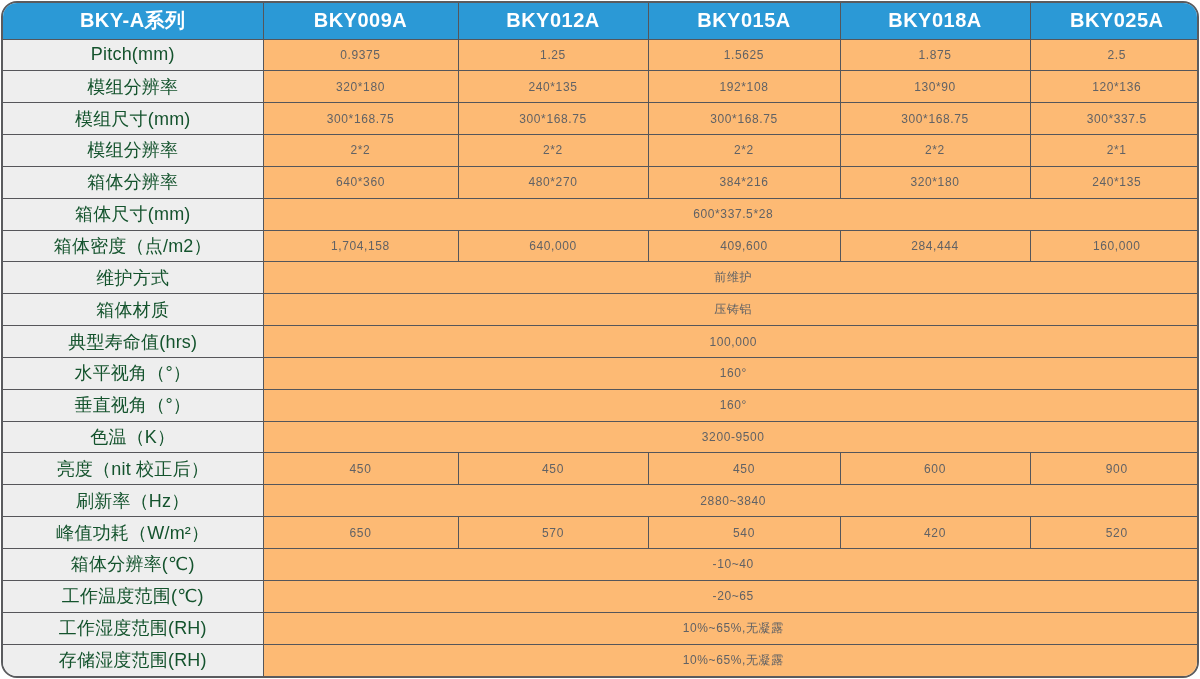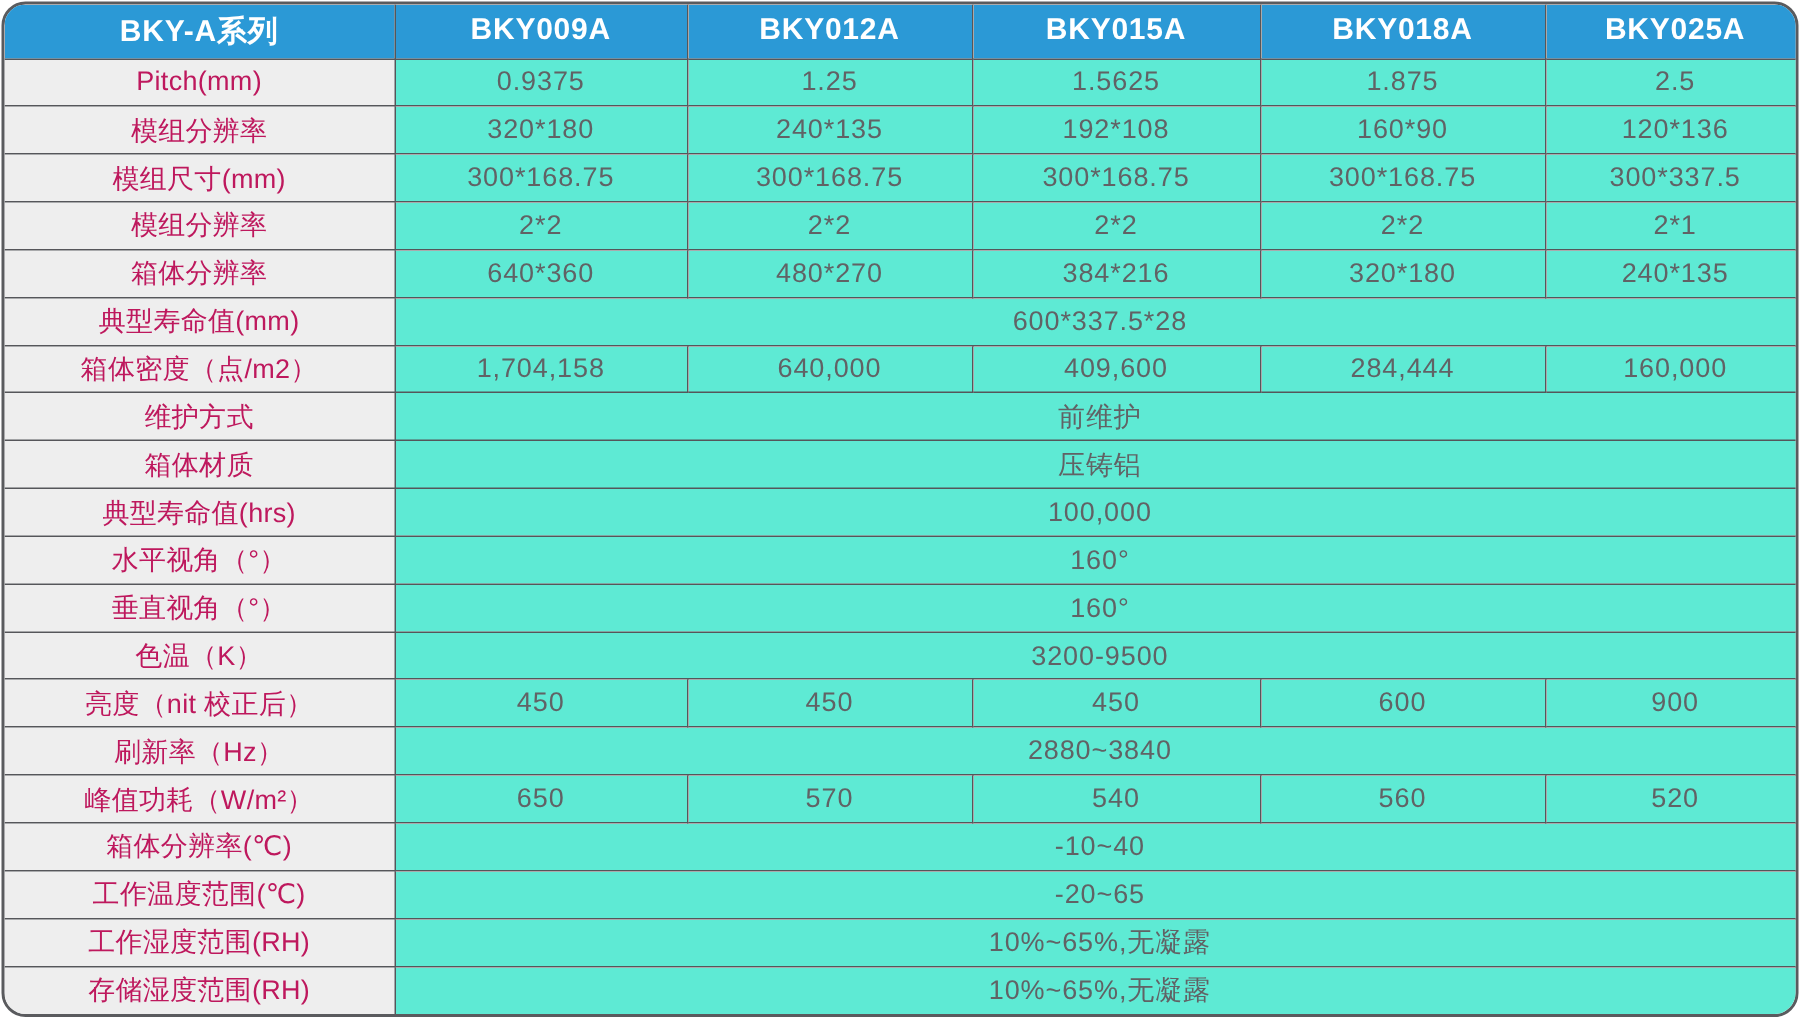--- a/index.html
+++ b/index.html
@@ -49,28 +49,28 @@
 
   th.hdr {
     background: #2b99d6;
     color: #ffffff;
     font-size: 20px;
     font-weight: bold;
     letter-spacing: 0.5px;
   }
   td.label {
     background: #eeeeee;
-    color: #be185d;
+    color: #14532d;
     font-size: 18px;
     letter-spacing: 0.2px;
   }
   td.val {
-    background: #5eead4;
+    background: #fdba74;
     color: #616265;
-    font-size: 18px;
+    font-size: 12px;
     letter-spacing: 0.6px;
   }
 </style>
 </head>
 <body>
 
 <div class="stage">
   <div class="table-wrap">
     <table class="spec">
       <colgroup>
@@ -98,21 +98,21 @@
           <td class="val">1.25</td>
           <td class="val">1.5625</td>
           <td class="val">1.875</td>
           <td class="val">2.5</td>
         </tr>
         <tr>
           <td class="label">模组分辨率</td>
           <td class="val">320*180</td>
           <td class="val">240*135</td>
           <td class="val">192*108</td>
-          <td class="val">160*90</td>
+          <td class="val">130*90</td>
           <td class="val">120*136</td>
         </tr>
         <tr>
           <td class="label">模组尺寸(mm)</td>
           <td class="val">300*168.75</td>
           <td class="val">300*168.75</td>
           <td class="val">300*168.75</td>
           <td class="val">300*168.75</td>
           <td class="val">300*337.5</td>
         </tr>
@@ -126,21 +126,21 @@
         </tr>
         <tr>
           <td class="label">箱体分辨率</td>
           <td class="val">640*360</td>
           <td class="val">480*270</td>
           <td class="val">384*216</td>
           <td class="val">320*180</td>
           <td class="val">240*135</td>
         </tr>
         <tr>
-          <td class="label">典型寿命值(mm)</td>
+          <td class="label">箱体尺寸(mm)</td>
           <td class="val" colspan="5">600*337.5*28</td>
         </tr>
         <tr>
           <td class="label">箱体密度（点/m2）</td>
           <td class="val">1,704,158</td>
           <td class="val">640,000</td>
           <td class="val">409,600</td>
           <td class="val">284,444</td>
           <td class="val">160,000</td>
         </tr>
@@ -178,21 +178,21 @@
         </tr>
         <tr>
           <td class="label">刷新率（Hz）</td>
           <td class="val" colspan="5">2880~3840</td>
         </tr>
         <tr>
           <td class="label">峰值功耗（W/m²）</td>
           <td class="val">650</td>
           <td class="val">570</td>
           <td class="val">540</td>
-          <td class="val">560</td>
+          <td class="val">420</td>
           <td class="val">520</td>
         </tr>
         <tr>
           <td class="label">箱体分辨率(℃)</td>
           <td class="val" colspan="5">-10~40</td>
         </tr>
         <tr>
           <td class="label">工作温度范围(℃)</td>
           <td class="val" colspan="5">-20~65</td>
         </tr>

